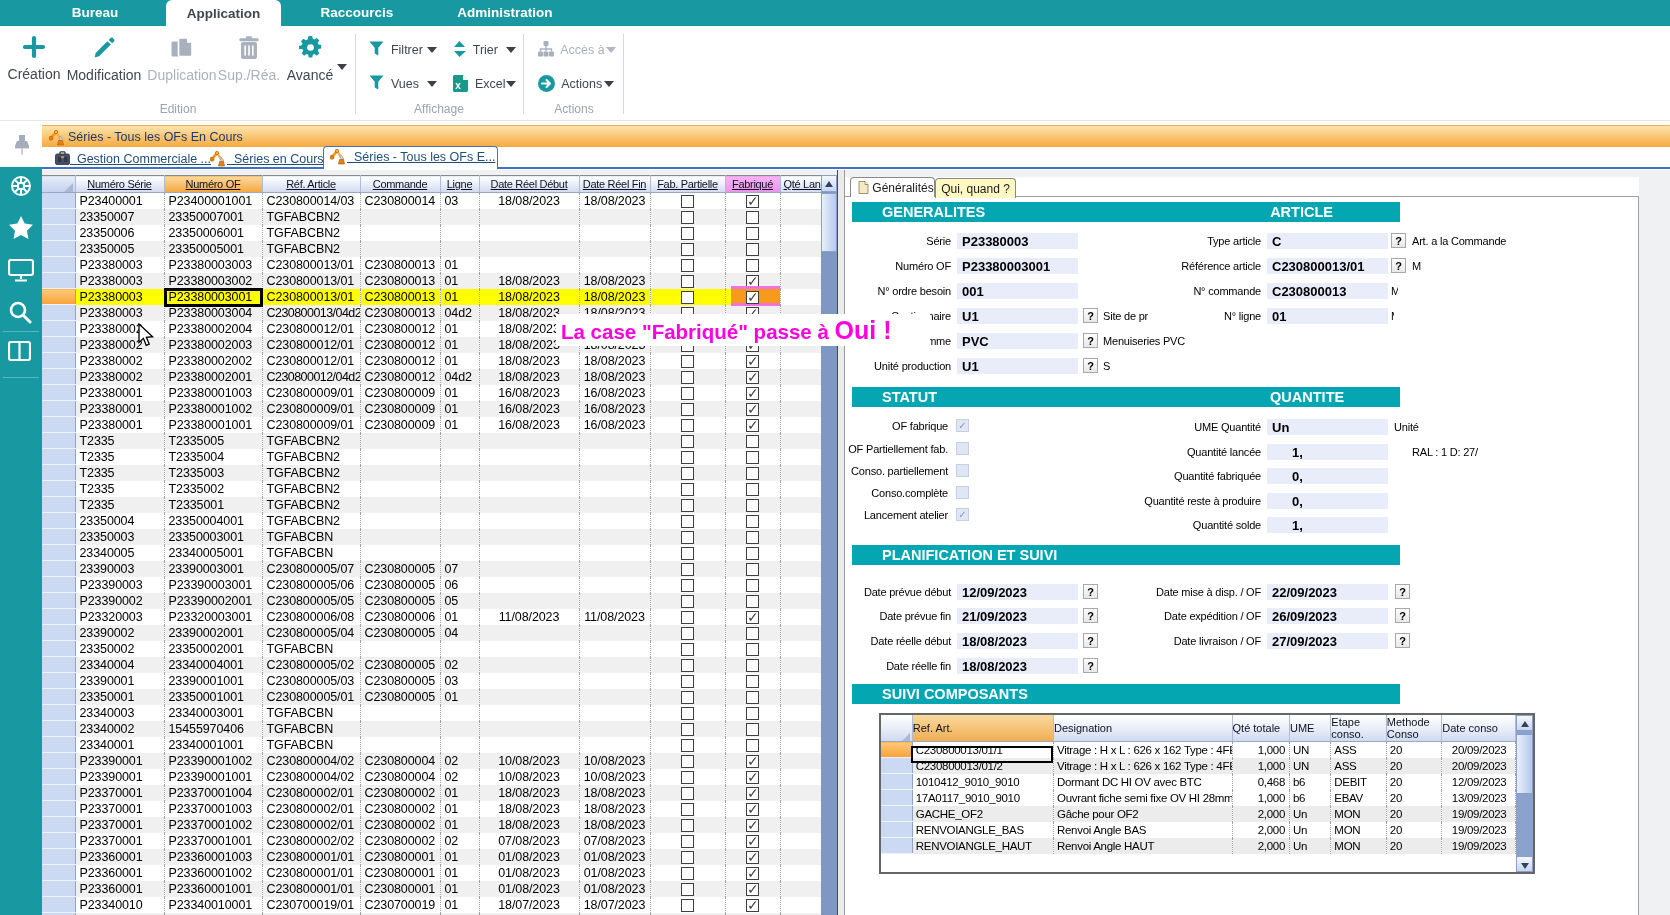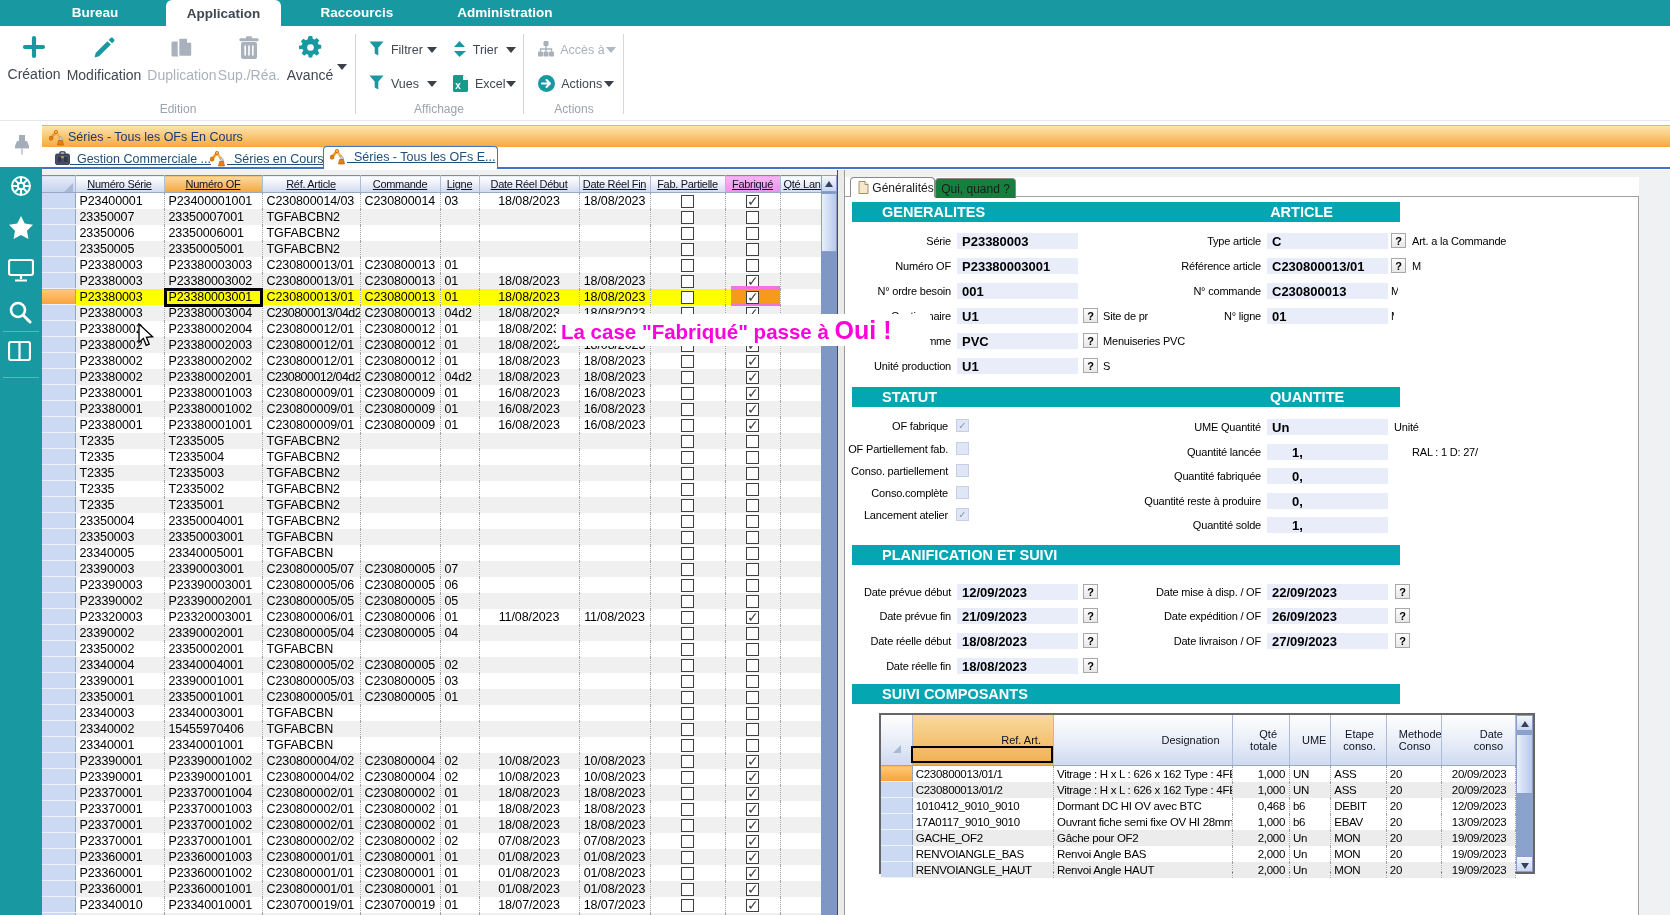--- a/index.html
+++ b/index.html
@@ -68,21 +68,21 @@
 .secbar { position:absolute; left:852px; width:548px; height:20px; background:#04a6b2; color:#fff; font-weight:bold; font-size:14.5px; line-height:20px; }
 .secbar span { margin-left:30px; }
 .flabel { position:absolute; font-size:11px; letter-spacing:-0.2px; color:#000; text-align:right; white-space:nowrap; }
 .finput { position:absolute; background:#e9edf9; font-size:13px; font-weight:bold; color:#000; padding:1px 0 0 5px; white-space:nowrap; height:16px; }
 .qbtn { position:absolute; width:15px; height:15px; background:linear-gradient(#fdfdfd,#e8e8e8); border:1px solid #a8a8a8; font-size:11px; font-weight:bold; color:#000; text-align:center; line-height:14px; }
 .ftext { position:absolute; font-size:11px; letter-spacing:-0.2px; color:#000; white-space:nowrap; overflow:hidden; }
 .pcb { position:absolute; width:13px; height:13px; background:#dfe6f5; border:1px solid #c5cfe6; font-size:10px; color:#8d99b0; text-align:center; line-height:11px; }
 
 #comp { left:879px; top:713px; width:656px; height:161px; border:2px solid #666; background:#fff; }
 table.k { border-collapse:collapse; table-layout:fixed; width:635px; }
-table.k th { height:18px; background:linear-gradient(#ffffff,#e7ecf7 55%,#cfdaf0); border-right:1px solid #aebcd9; border-bottom:1px solid #9aa8c8; font-size:11px; font-weight:normal; color:#0c1220; padding:12px; text-align:right; overflow:hidden; }
+table.k th { height:18px; background:linear-gradient(#ffffff,#e7ecf7 55%,#cfdaf0); border-right:1px solid #aebcd9; border-bottom:1px solid #9aa8c8; font-size:11px; font-weight:normal; color:#0c1220; padding:0; text-align:left; overflow:hidden; }
 table.k th.ora { background:linear-gradient(#f9d99e,#efae50); }
 table.k td { height:16px; letter-spacing:-0.3px; font-size:11.5px; padding:0 2px 0 3px; white-space:nowrap; overflow:hidden; border-right:1px dotted #a0a0a0; }
 table.k td.sel { background:#ccd9f2; border-right:1px solid #92a4c6; border-bottom:1px solid #eef2fa; }
 table.k tr.odd td.c { background:#ececec; }
 table.k td.selor { background:linear-gradient(#fdc977,#f9a23b); border-right:1px solid #92a4c6; border-bottom:1px solid #eef2fa; }
 #csb { position:absolute; right:0px; top:0px; width:17px; height:157px; background:#8aa2cc; }
 #csb .btn { position:absolute; left:0; width:17px; height:16px; background:linear-gradient(#f4f7fd,#c8d6f0); border:1px solid #8aa0c8; }
 #csb .thumb { position:absolute; left:0; top:19px; width:17px; height:60px; background:linear-gradient(90deg,#e9effb,#b6c9ea); border:1px solid #8aa0c8; }
 #compsel { position:absolute; left:30px; top:31px; width:142px; height:17px; border:2px solid #000; z-index:3; }
 
@@ -596,21 +596,21 @@
 <td class="c ctr"></td>
           <td class="c ctr"></td>
 <td class="c ctr"><span class="cb"></span></td>
 <td class="c ctr"><span class="cb"></span></td>
 <td class="c"></td>
         </tr>
 <tr class="">
 <td class="sel"></td>
 <td class="c">P23320003</td>
           <td class="c">P23320003001</td>
-          <td class="c">C230800006/01</td>
+          <td class="c">C230800006/08</td>
           <td class="c">C230800006</td>
           <td class="c">01</td>
 <td class="c ctr">11/08/2023</td>
           <td class="c ctr">11/08/2023</td>
 <td class="c ctr"><span class="cb"></span></td>
 <td class="c ctr"><span class="cb k"></span></td>
 <td class="c"></td>
         </tr>
 <tr class="odd">
 <td class="sel"></td>
@@ -872,21 +872,21 @@
 <div class="abs" id="splitter"></div>
 <div class="abs" id="panel"></div>
 <div class="abs" id="panelgray"></div>
 <div class="abs" id="ptop"></div>
 <div class="abs" id="pborder"></div>
 <div class="abs" id="pright"></div>
 <div class="ptab" style="left:850px;top:177px;width:85px;padding-left:7px;"><svg width="11" height="13" viewBox="0 0 11 13" style="vertical-align:-2px">
       <path d="M1 0.5h6l3 3v9H1z" fill="#f4e9c8" stroke="#8a7a4a" stroke-width=".8"></path>
       <path d="M7 0.5v3h3" fill="#fff" stroke="#8a7a4a" stroke-width=".8"></path>
     </svg>&nbsp;Généralités</div>
-<div class="ptab" style="left:935px;top:178px;width:81px;text-align:center;background:#15803d;z-index:1;">Qui, quand ?</div>
+<div class="ptab" style="left:935px;top:178px;width:81px;text-align:center;background:#fef9c3;z-index:1;">Qui, quand ?</div>
 <div class="secbar" style="top:202px;"><span>GENERALITES</span><span style="margin-left:285px;">ARTICLE</span></div>
 <div class="secbar" style="top:387px;"><span>STATUT</span><span style="margin-left:333px;">QUANTITE</span></div>
 <div class="secbar" style="top:545px;"><span>PLANIFICATION ET SUIVI</span></div>
 <div class="secbar" style="top:684px;"><span>SUIVI COMPOSANTS</span></div>
 <div class="flabel" style="left:801px;top:235px;width:150px;">Série</div>
 <div class="finput" style="left:957px;top:233px;width:121px;">P23380003</div>
 <div class="flabel" style="left:801px;top:260px;width:150px;">Numéro OF</div>
 <div class="finput" style="left:957px;top:258px;width:121px;">P23380003001</div>
 <div class="flabel" style="left:801px;top:285px;width:150px;">N° ordre besoin</div>
 <div class="finput" style="left:957px;top:283px;width:121px;">001</div>

